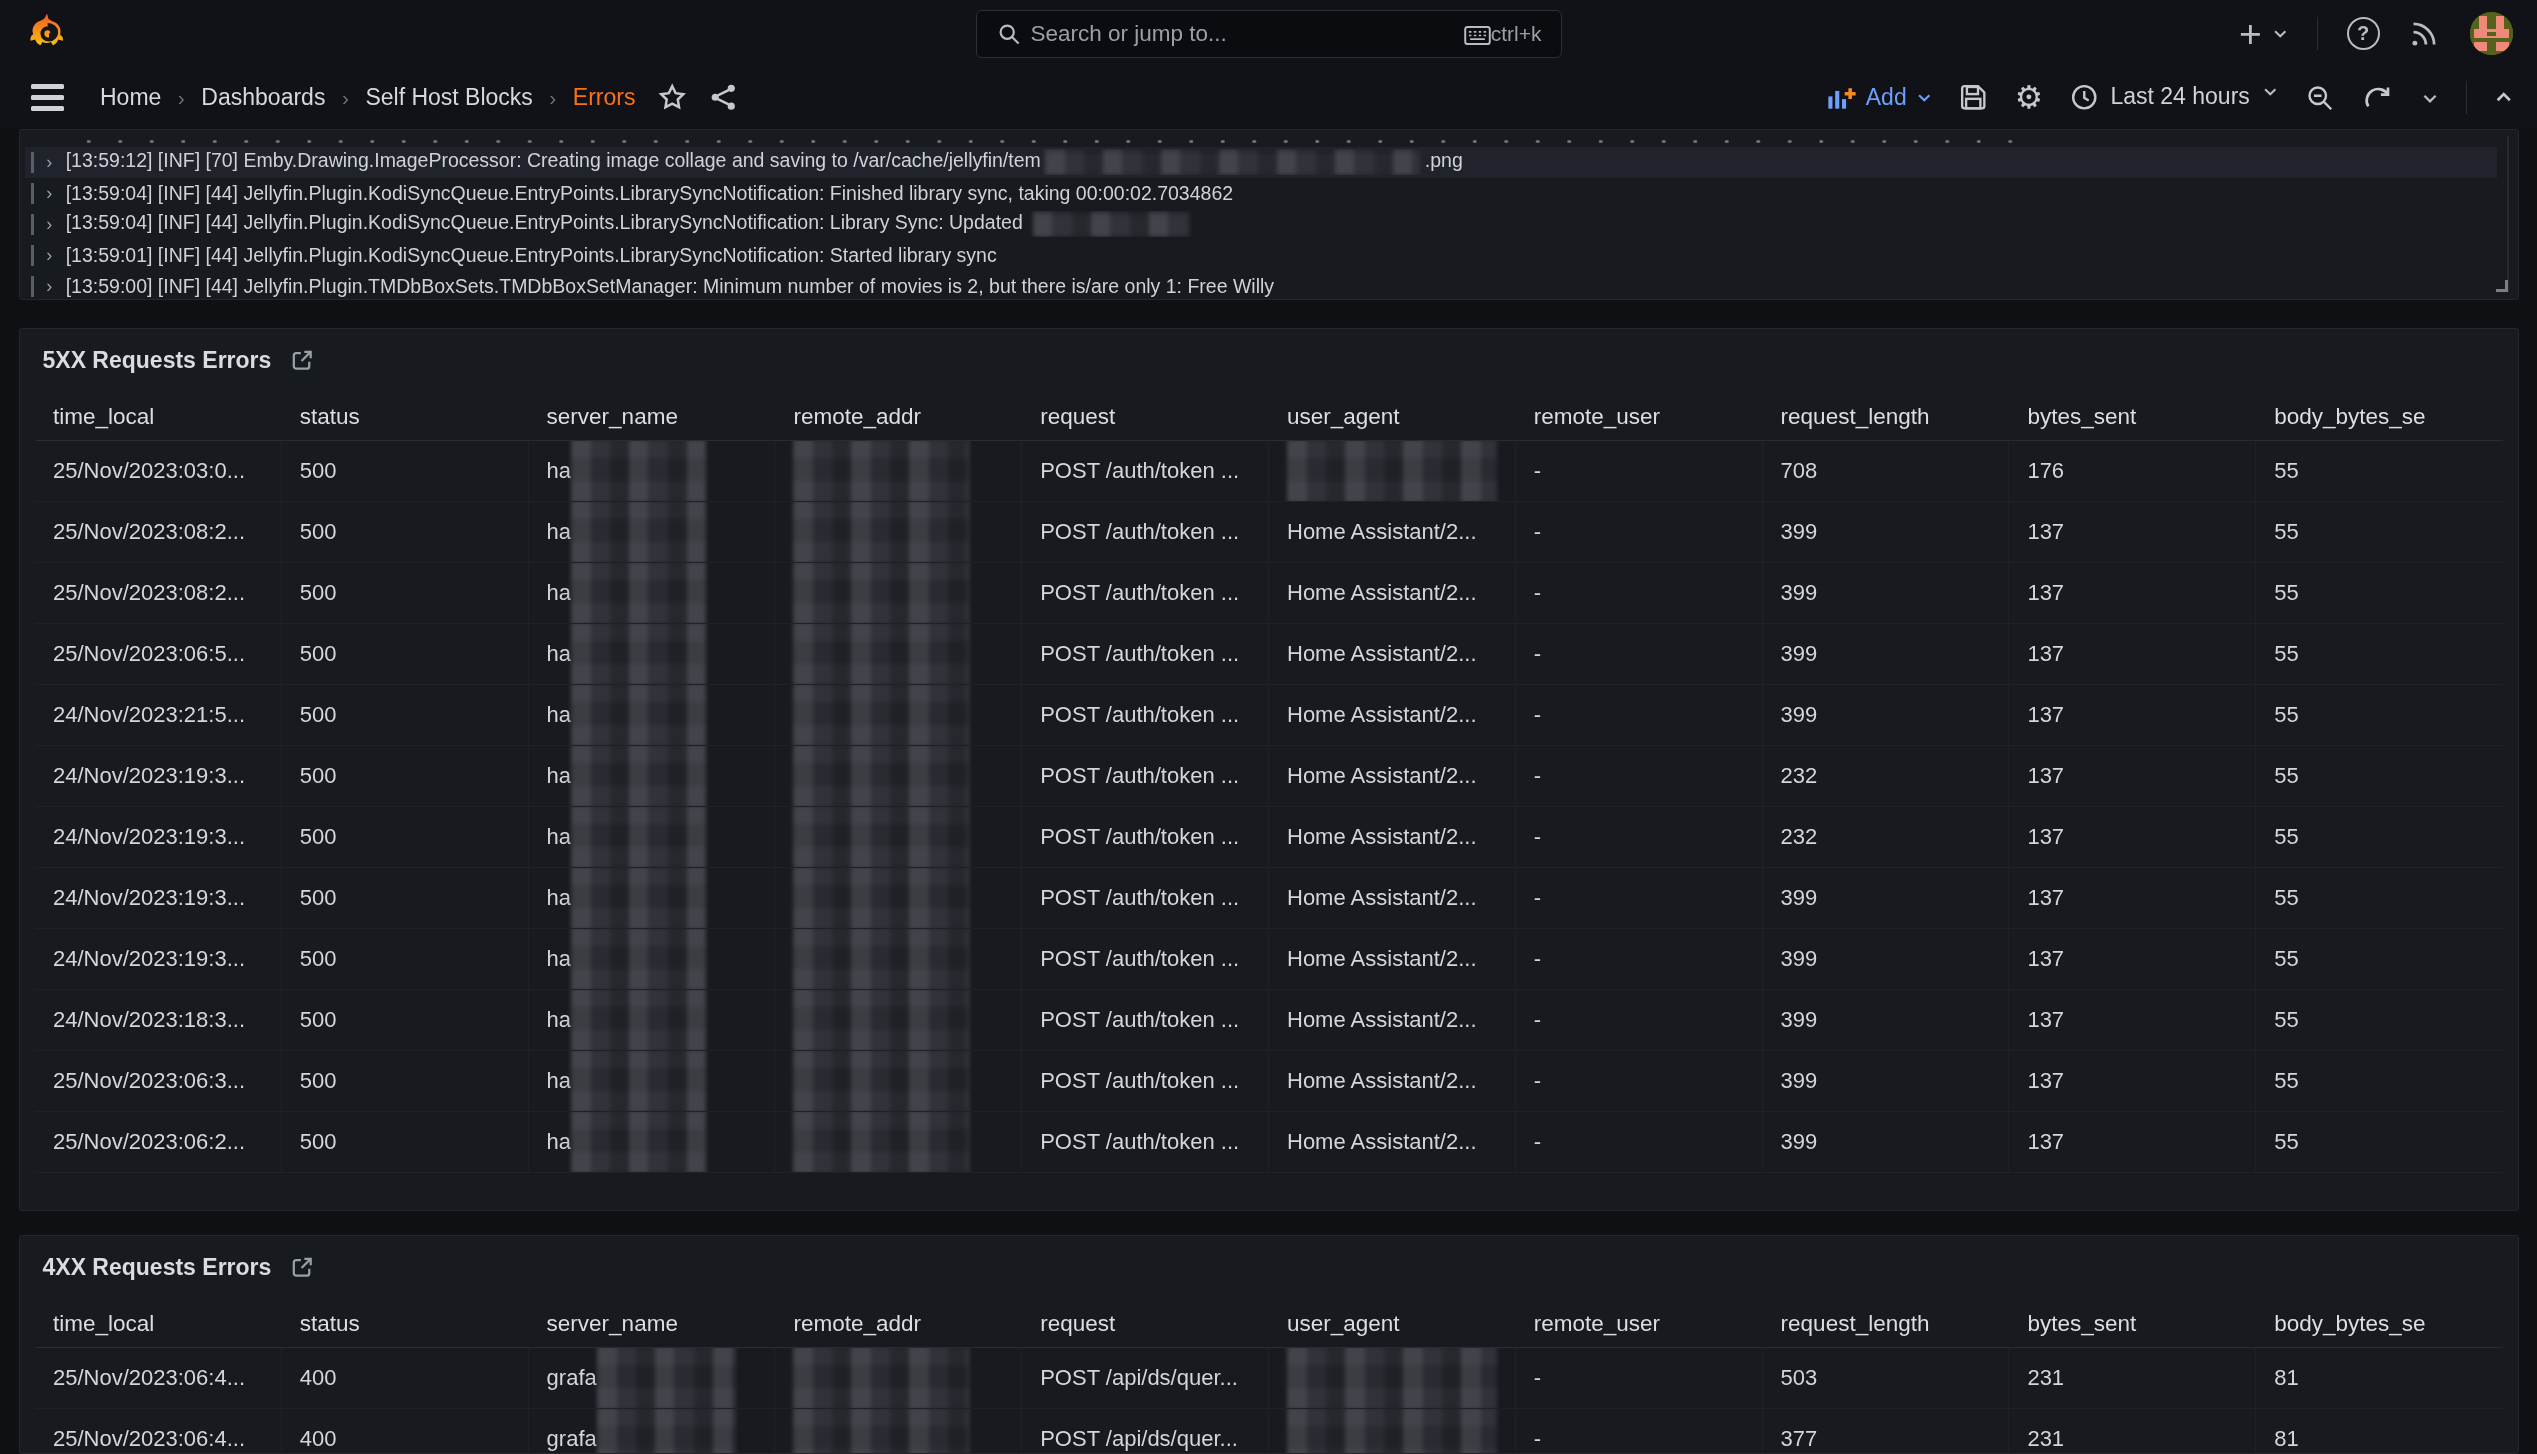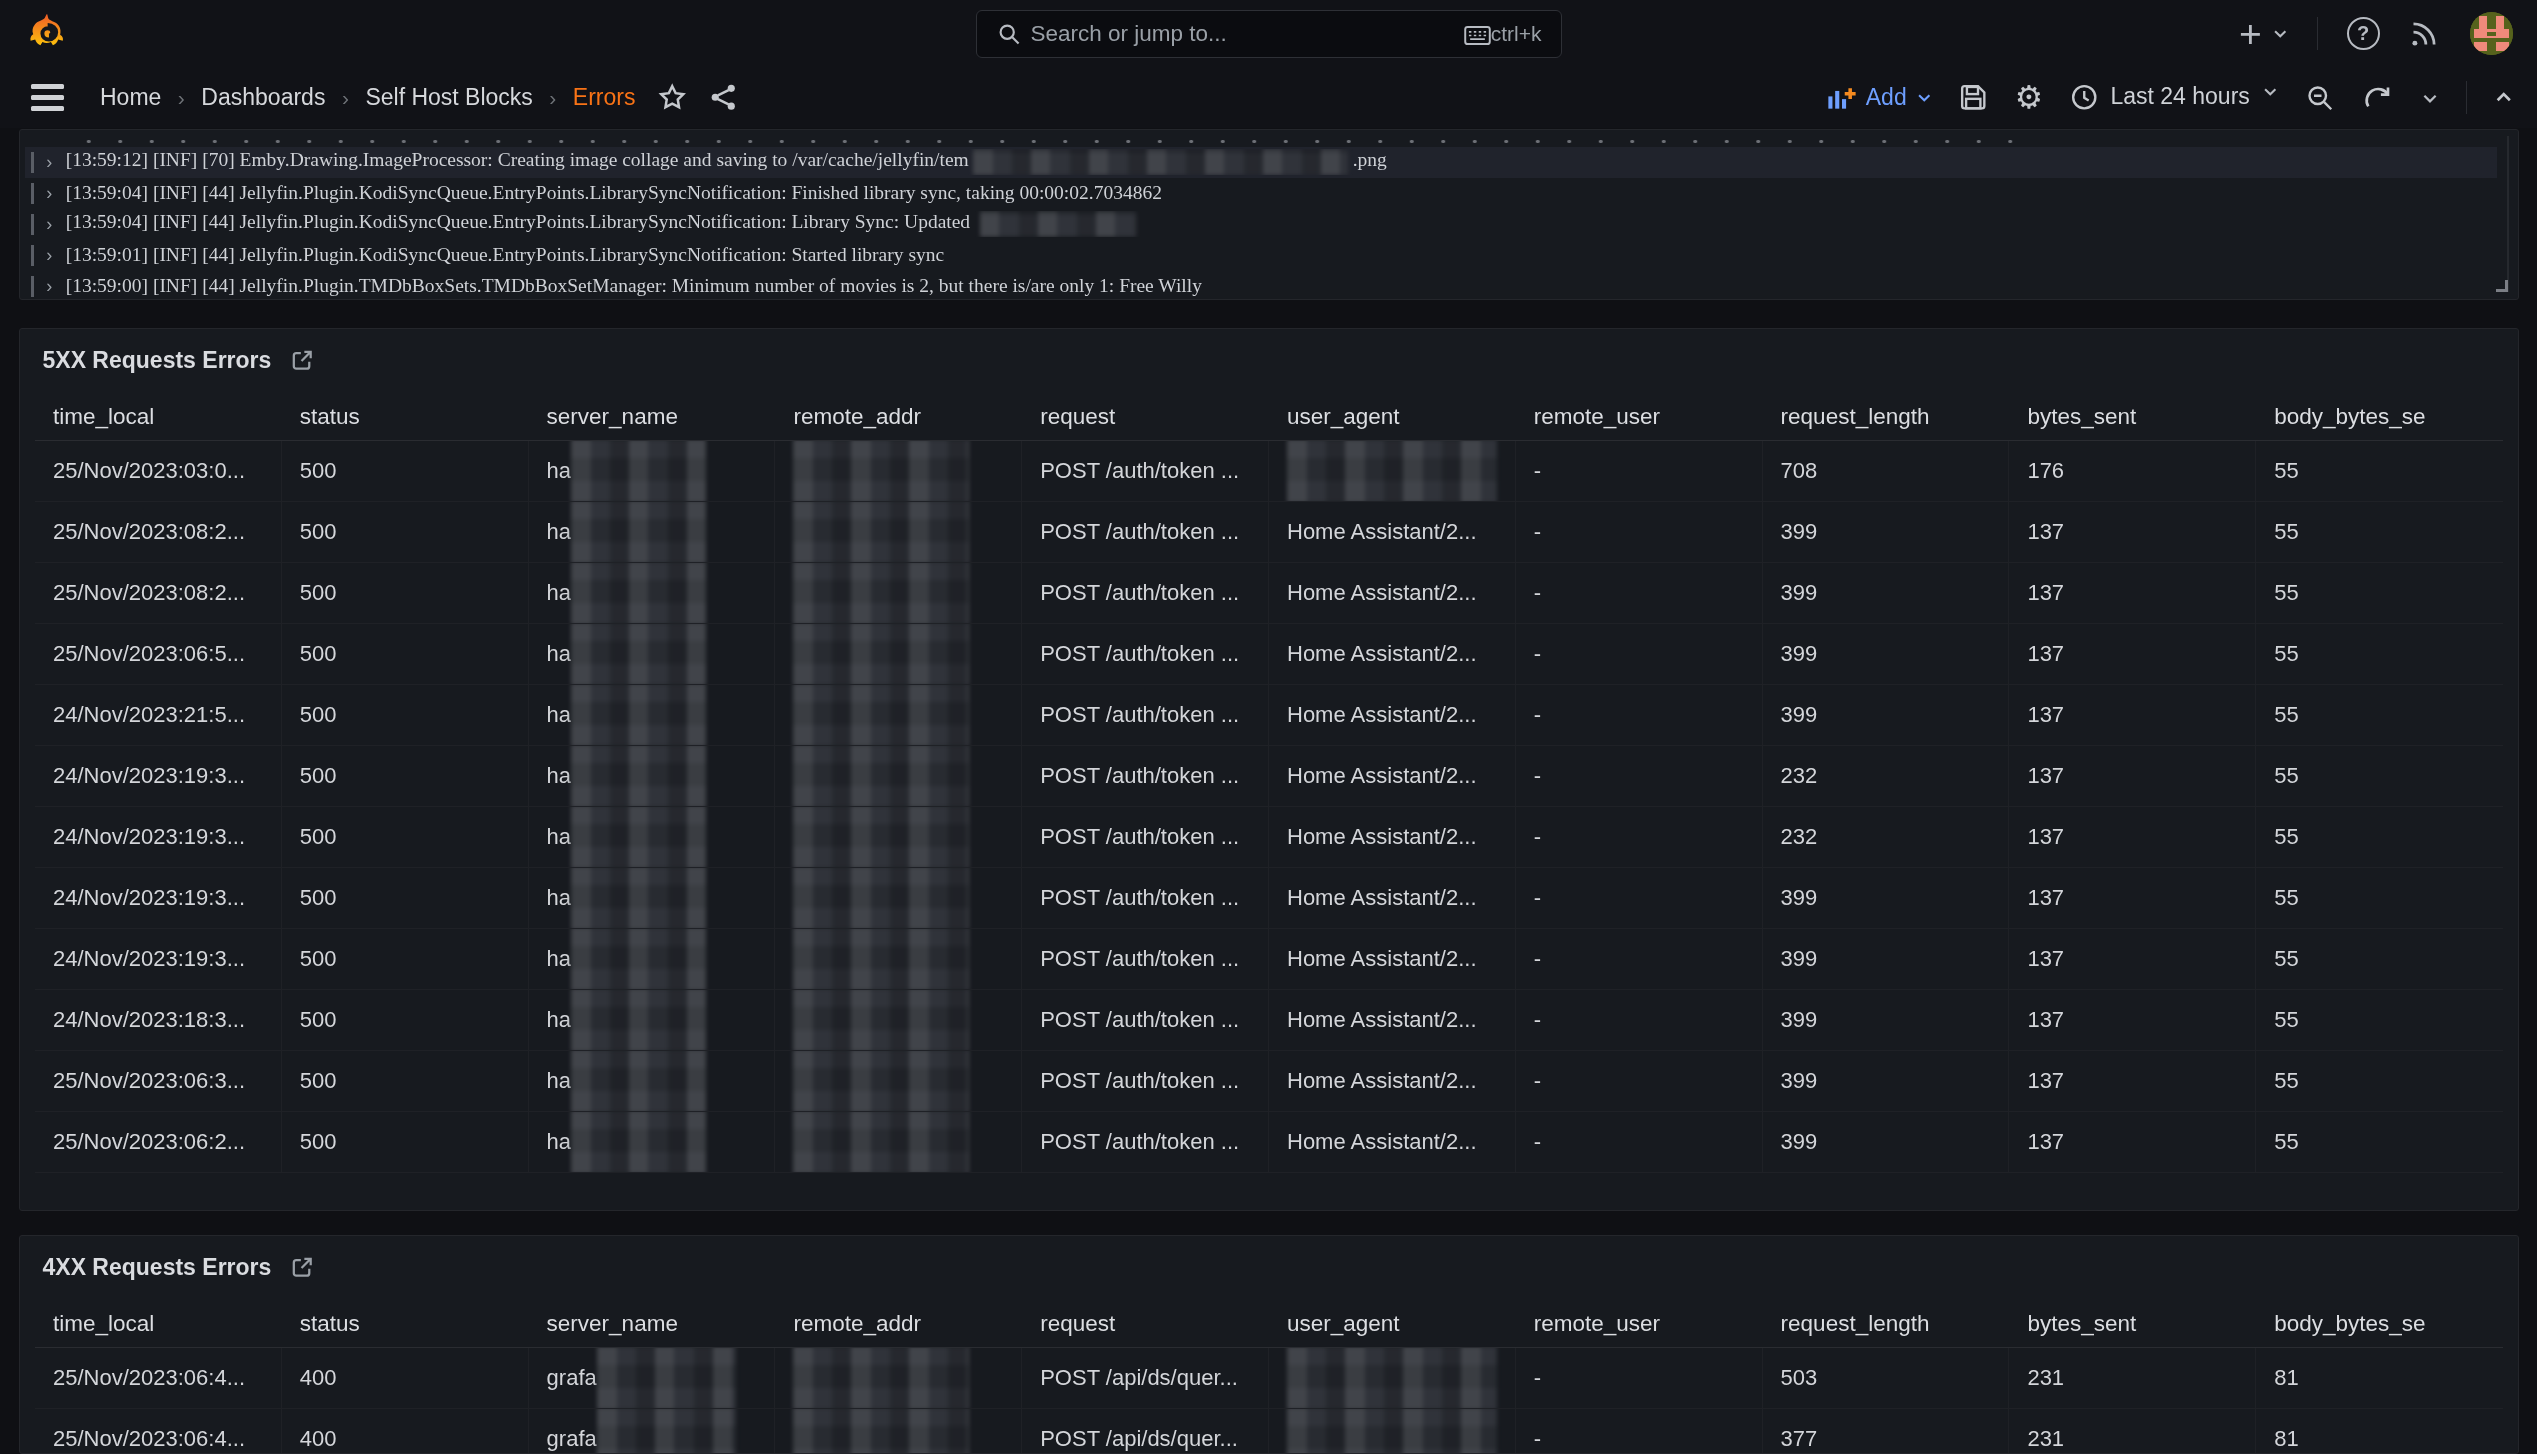--- a/index.html
+++ b/index.html
@@ -1,18 +1,18 @@
 <!DOCTYPE html>
 <html style="font-size:12px"><head>
 <meta charset="utf-8">
 <style>
   *{box-sizing:border-box;margin:0;padding:0}
   html,body{width:2538px;height:1455px;overflow:hidden;background:#0f1014;
     font-family:"Liberation Sans","DejaVu Sans",sans-serif;color:#d6d8dc}
-  .mono{font-family:Liberation Serif, serif}
+  .mono{font-family:Liberation Sans, sans-serif}
 
   
   .topbar{position:absolute;left:0;top:0;width:2538px;height:67px;background:#111217;
     display:flex;align-items:center;padding:0 25.5px}
   .logo{width:42px;height:45px;flex:0 0 auto}
   .searchbox{position:absolute;left:50%;top:9.7px;transform:translateX(-50%);
     width:586px;height:48px;background:#0b0c10;border:0.7px solid #2e3036;border-radius:6px;
     display:flex;align-items:center;padding:0 19.5px;color:#9aa0a7;font-size:22.5px;cursor:text}
   .searchbox .ph{margin-left:10px;flex:1}
   .shortcut{display:flex;align-items:flex-end;color:#9aa0a7;font-size:21px}

